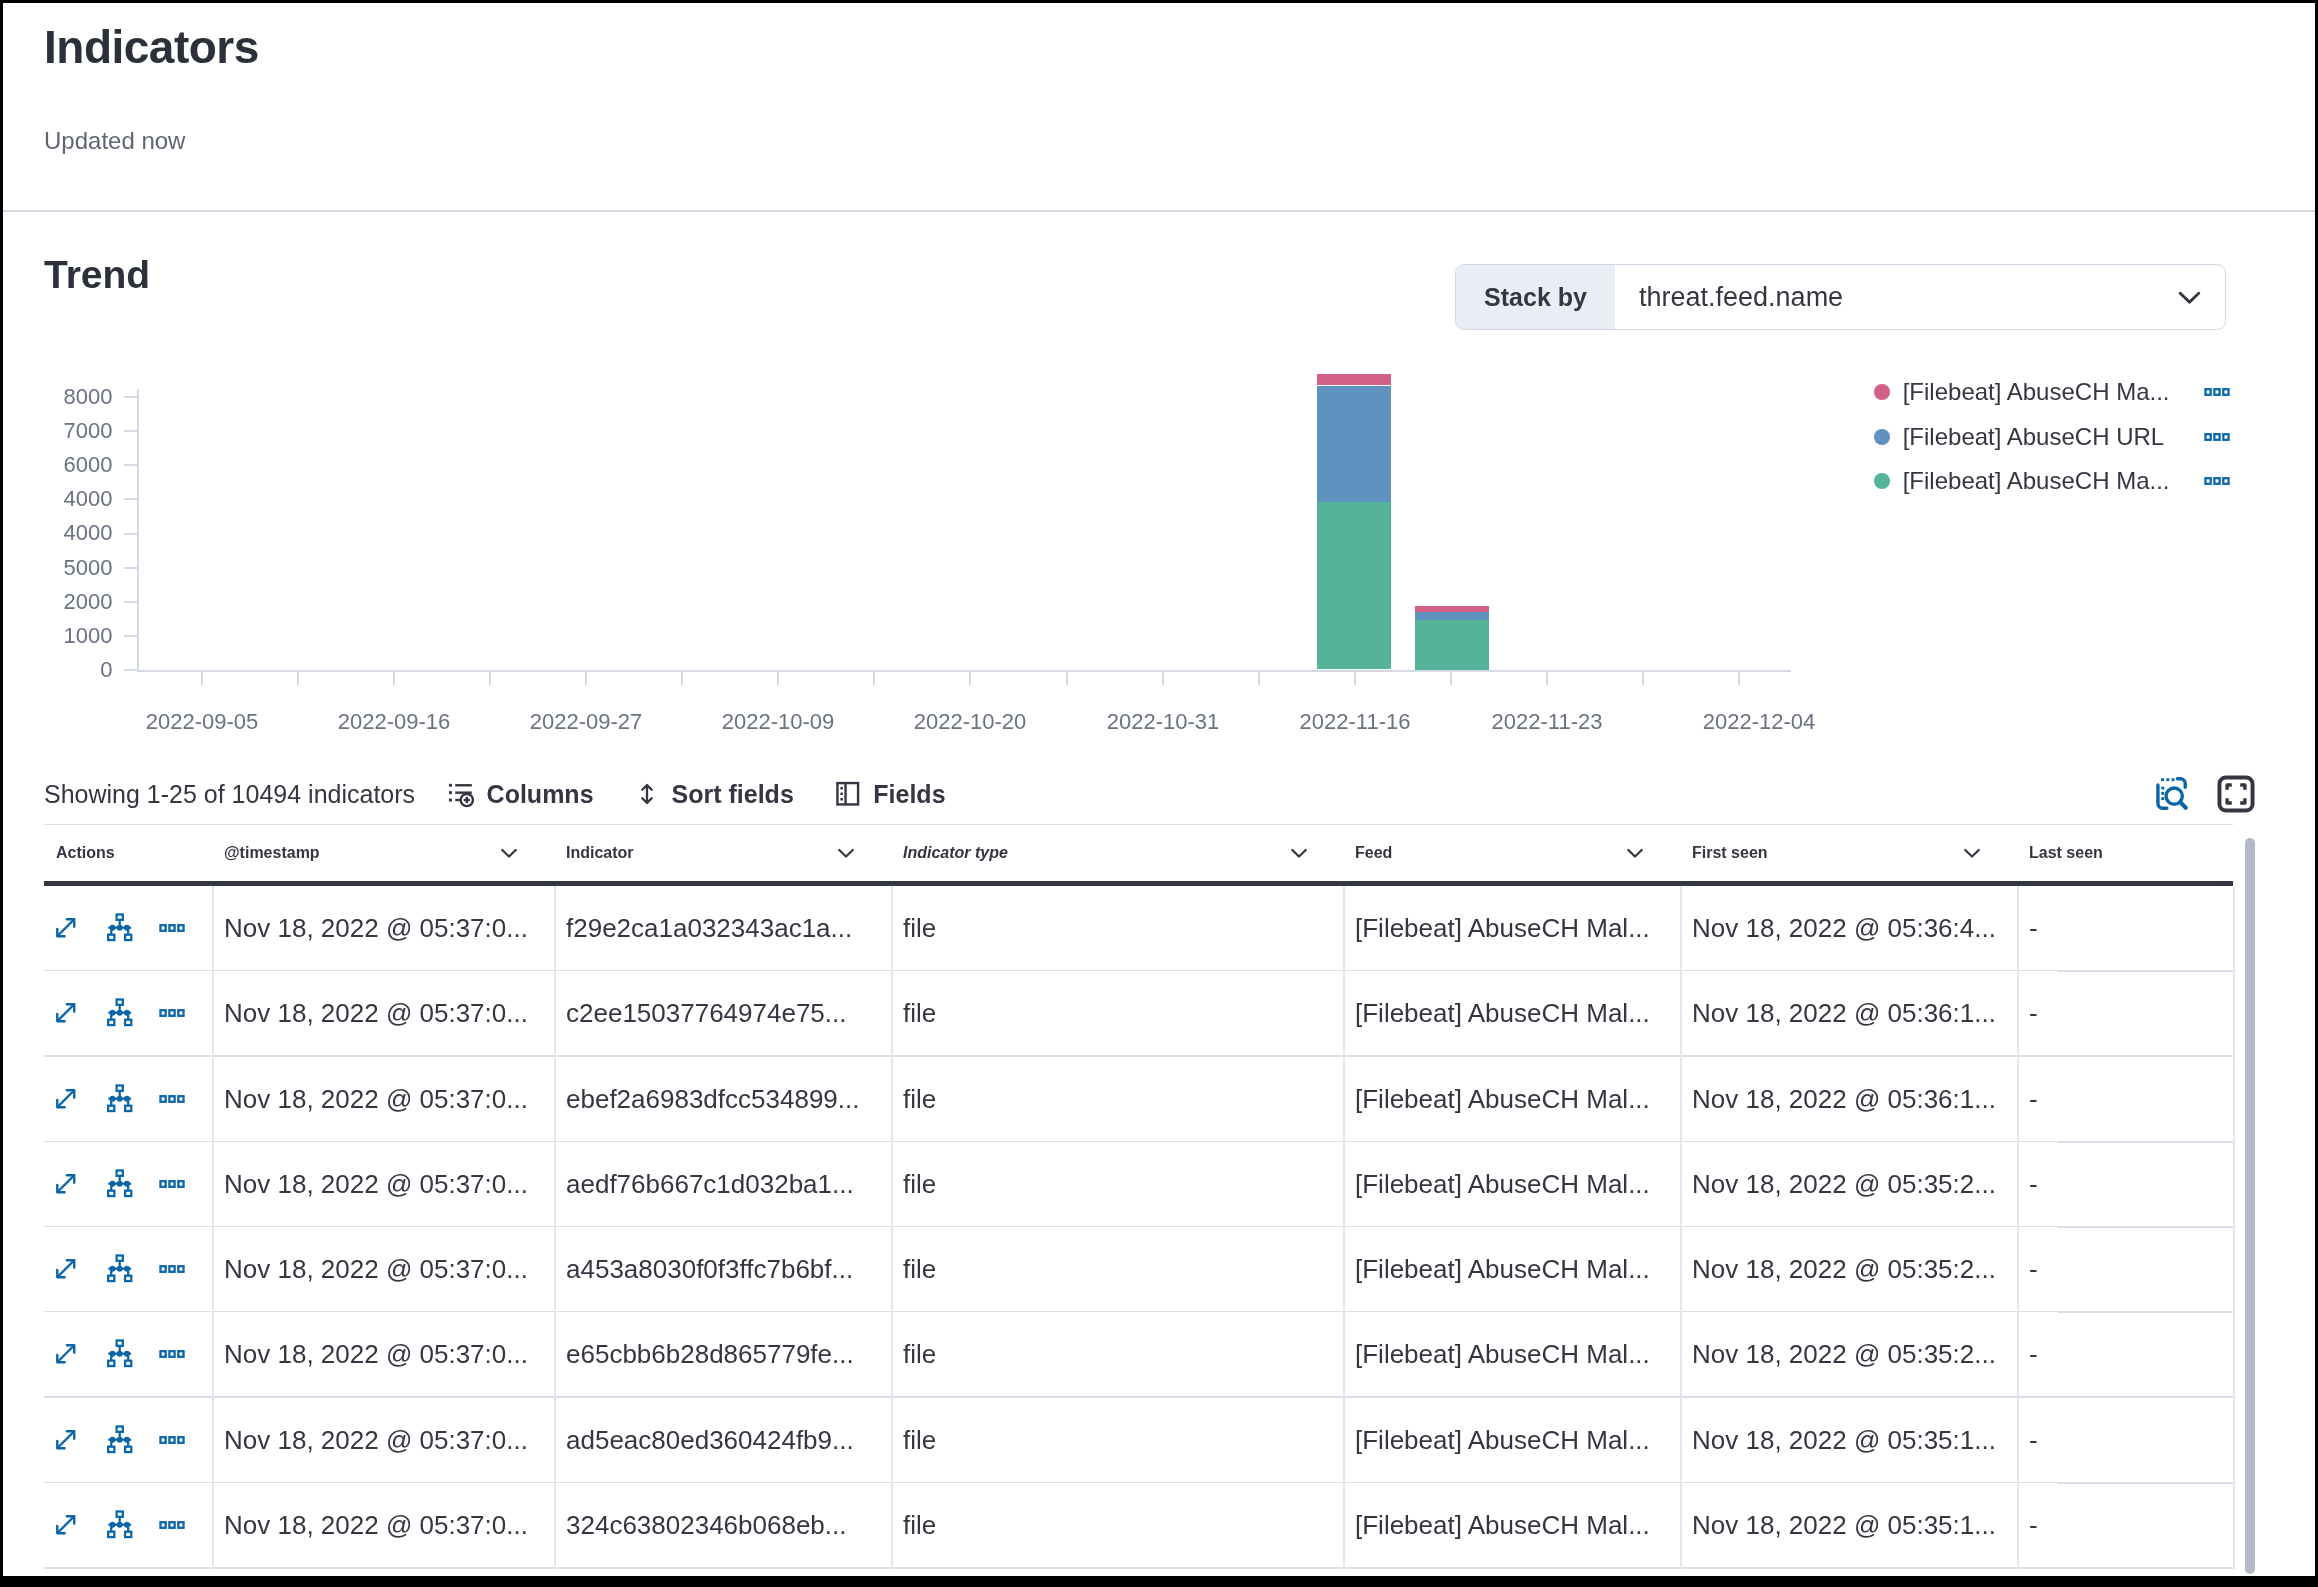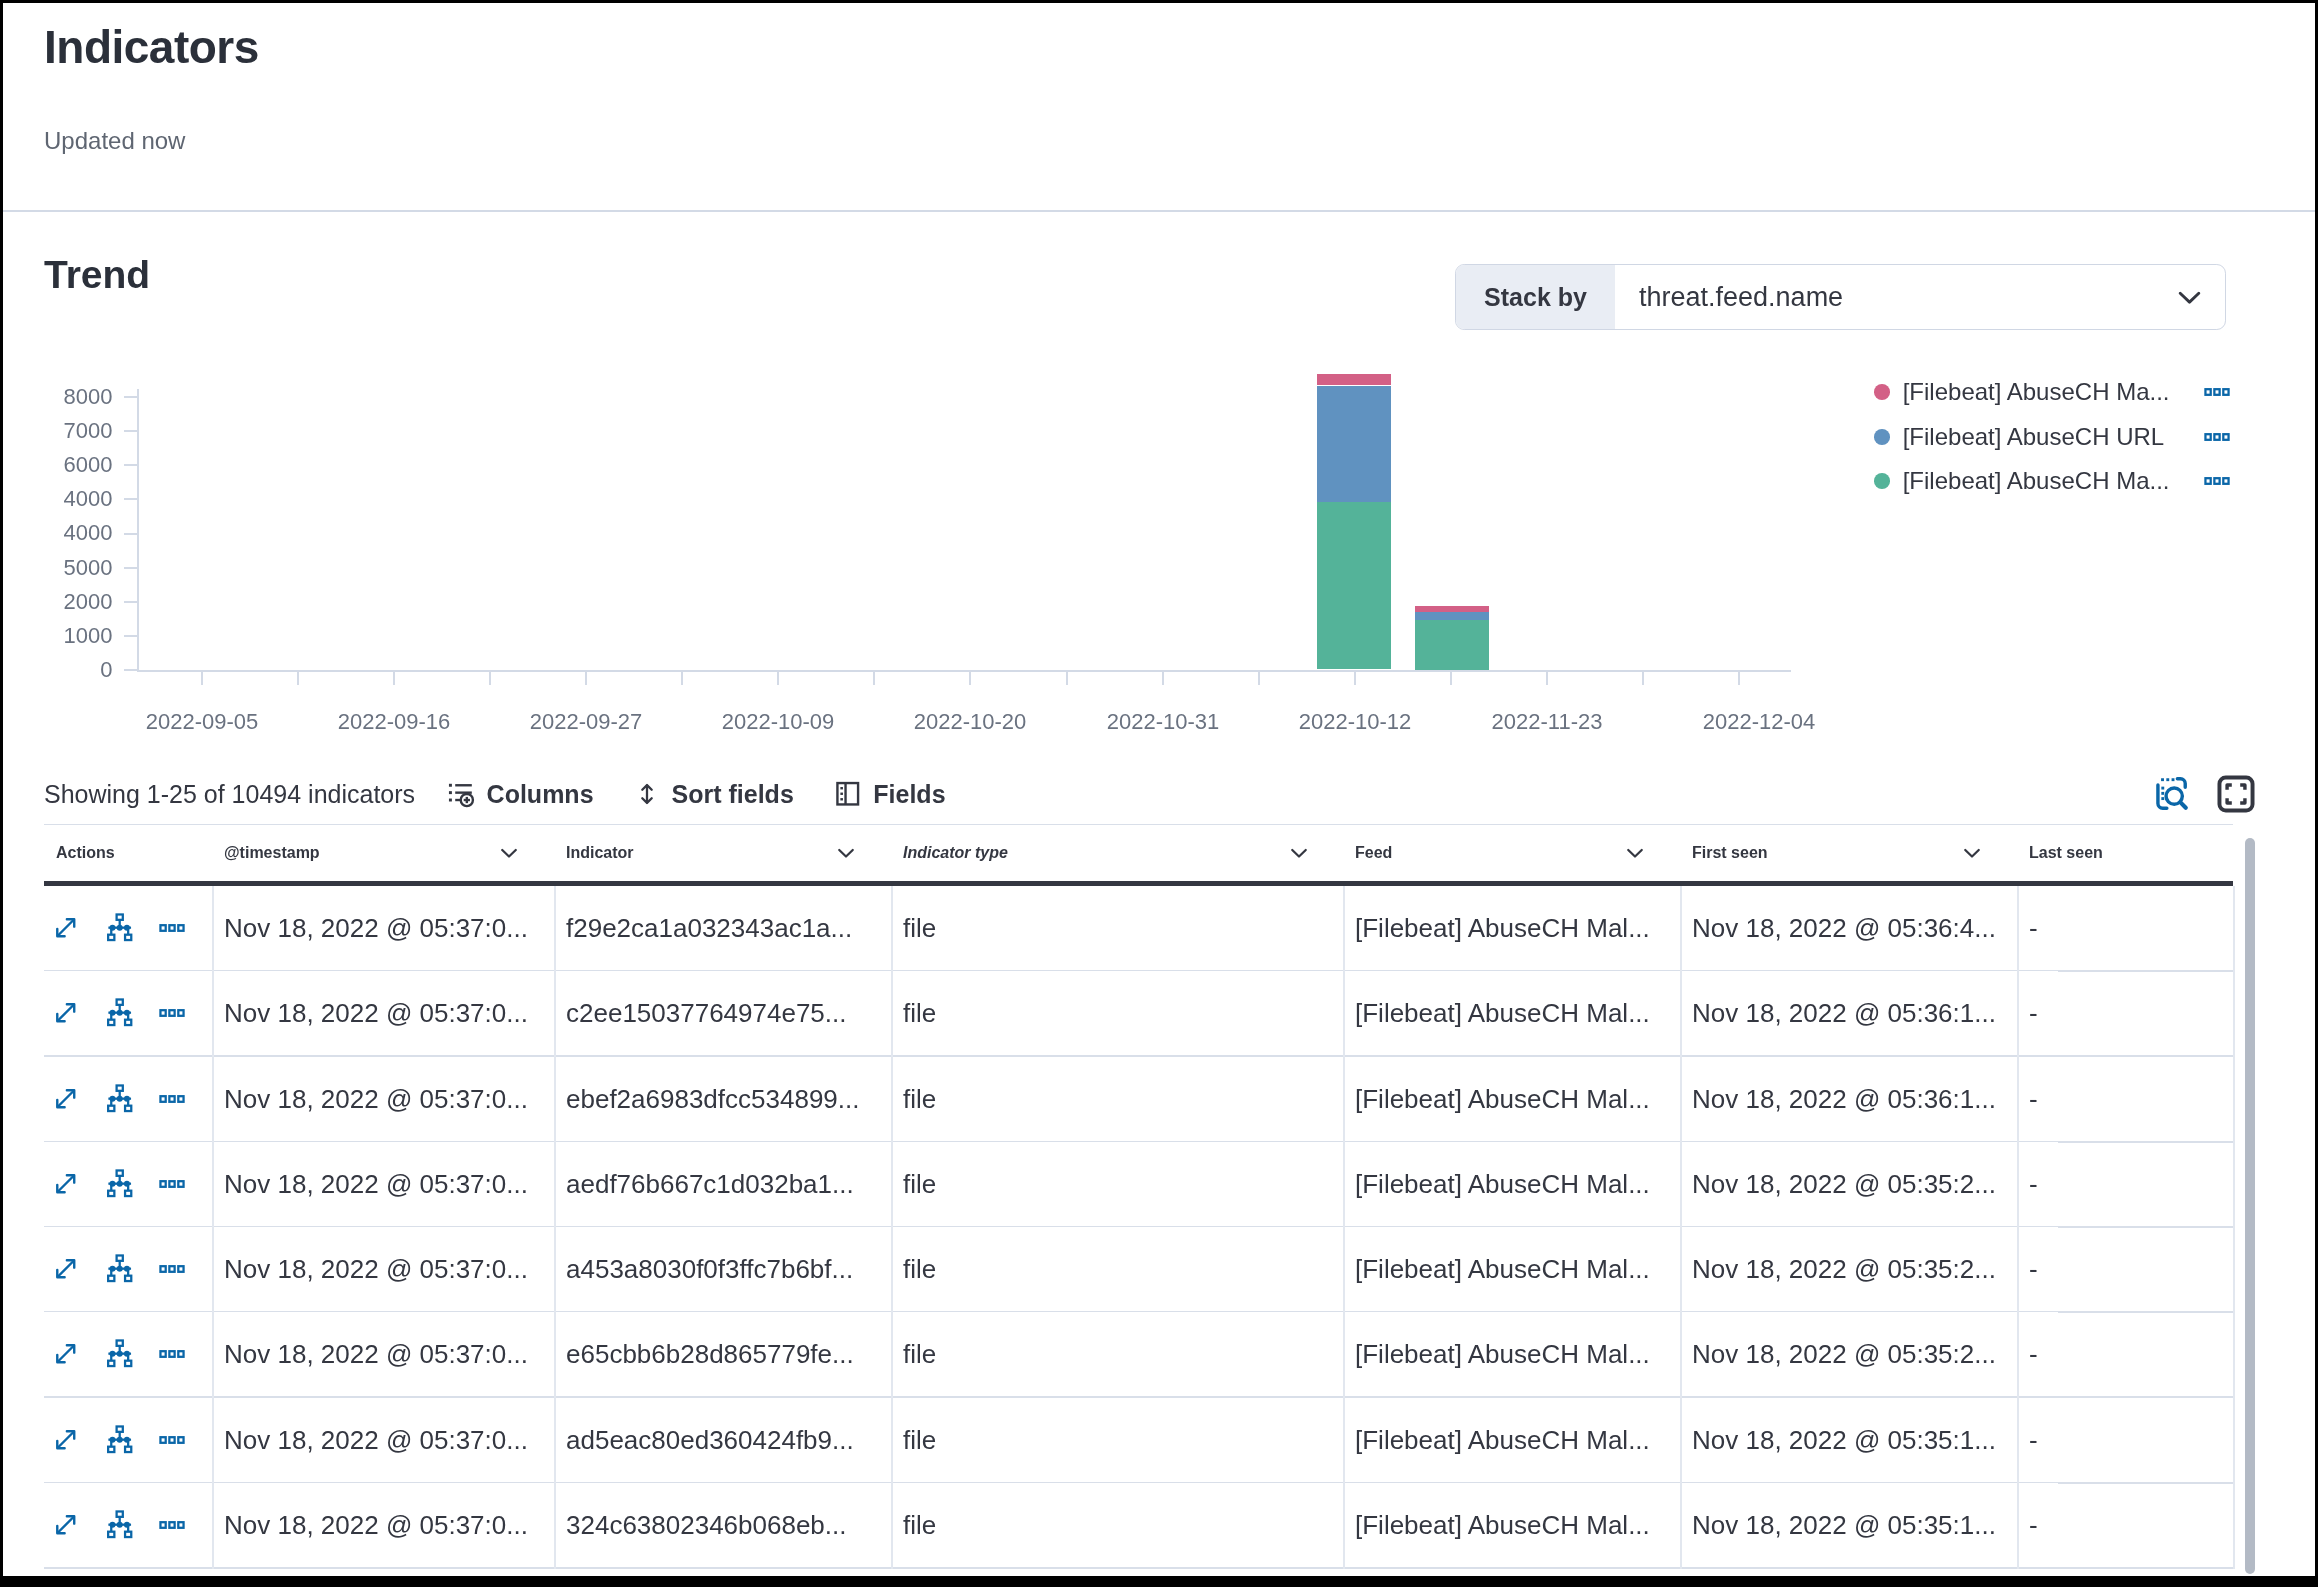--- a/index.html
+++ b/index.html
@@ -125,21 +125,21 @@
       <div class="x-tick" style="left: 1450px; top: 672px;"></div>
       <div class="x-tick" style="left: 1546px; top: 672px;"></div>
       <div class="x-tick" style="left: 1642px; top: 672px;"></div>
       <div class="x-tick" style="left: 1738px; top: 672px;"></div>
       <div class="x-label" style="left: 202px; top: 709px;">2022-09-05</div>
       <div class="x-label" style="left: 394px; top: 709px;">2022-09-16</div>
       <div class="x-label" style="left: 586px; top: 709px;">2022-09-27</div>
       <div class="x-label" style="left: 778px; top: 709px;">2022-10-09</div>
       <div class="x-label" style="left: 970px; top: 709px;">2022-10-20</div>
       <div class="x-label" style="left: 1163px; top: 709px;">2022-10-31</div>
-      <div class="x-label" style="left: 1355px; top: 709px;">2022-10-12</div>
+      <div class="x-label" style="left: 1355px; top: 709px;">2022-11-16</div>
       <div class="x-label" style="left: 1547px; top: 709px;">2022-11-23</div>
       <div class="x-label" style="left: 1739px; top: 709px; margin-left: 20px;">2022-12-04</div>
       <div class="bar-seg" style="left: 1317px; width: 74px; top: 502px; height: 167px; background: rgb(84, 179, 153);"></div>
       <div class="bar-seg" style="left: 1317px; width: 74px; top: 386px; height: 116px; background: rgb(96, 146, 192);"></div>
       <div class="bar-seg" style="left: 1317px; width: 74px; top: 374px; height: 11.3px; background: rgb(211, 96, 134);"></div>
       <div class="bar-seg" style="left: 1415px; width: 74px; top: 620px; height: 50px; background: rgb(84, 179, 153);"></div>
       <div class="bar-seg" style="left: 1415px; width: 74px; top: 611px; height: 8.5px; background: rgb(96, 146, 192);"></div>
       <div class="bar-seg" style="left: 1415px; width: 74px; top: 606px; height: 5.5px; background: rgb(211, 96, 134);"></div>
       <div class="legend-row" style="top: 392px;">
         <span class="legend-dot" style="background: rgb(211, 96, 134);"></span>

